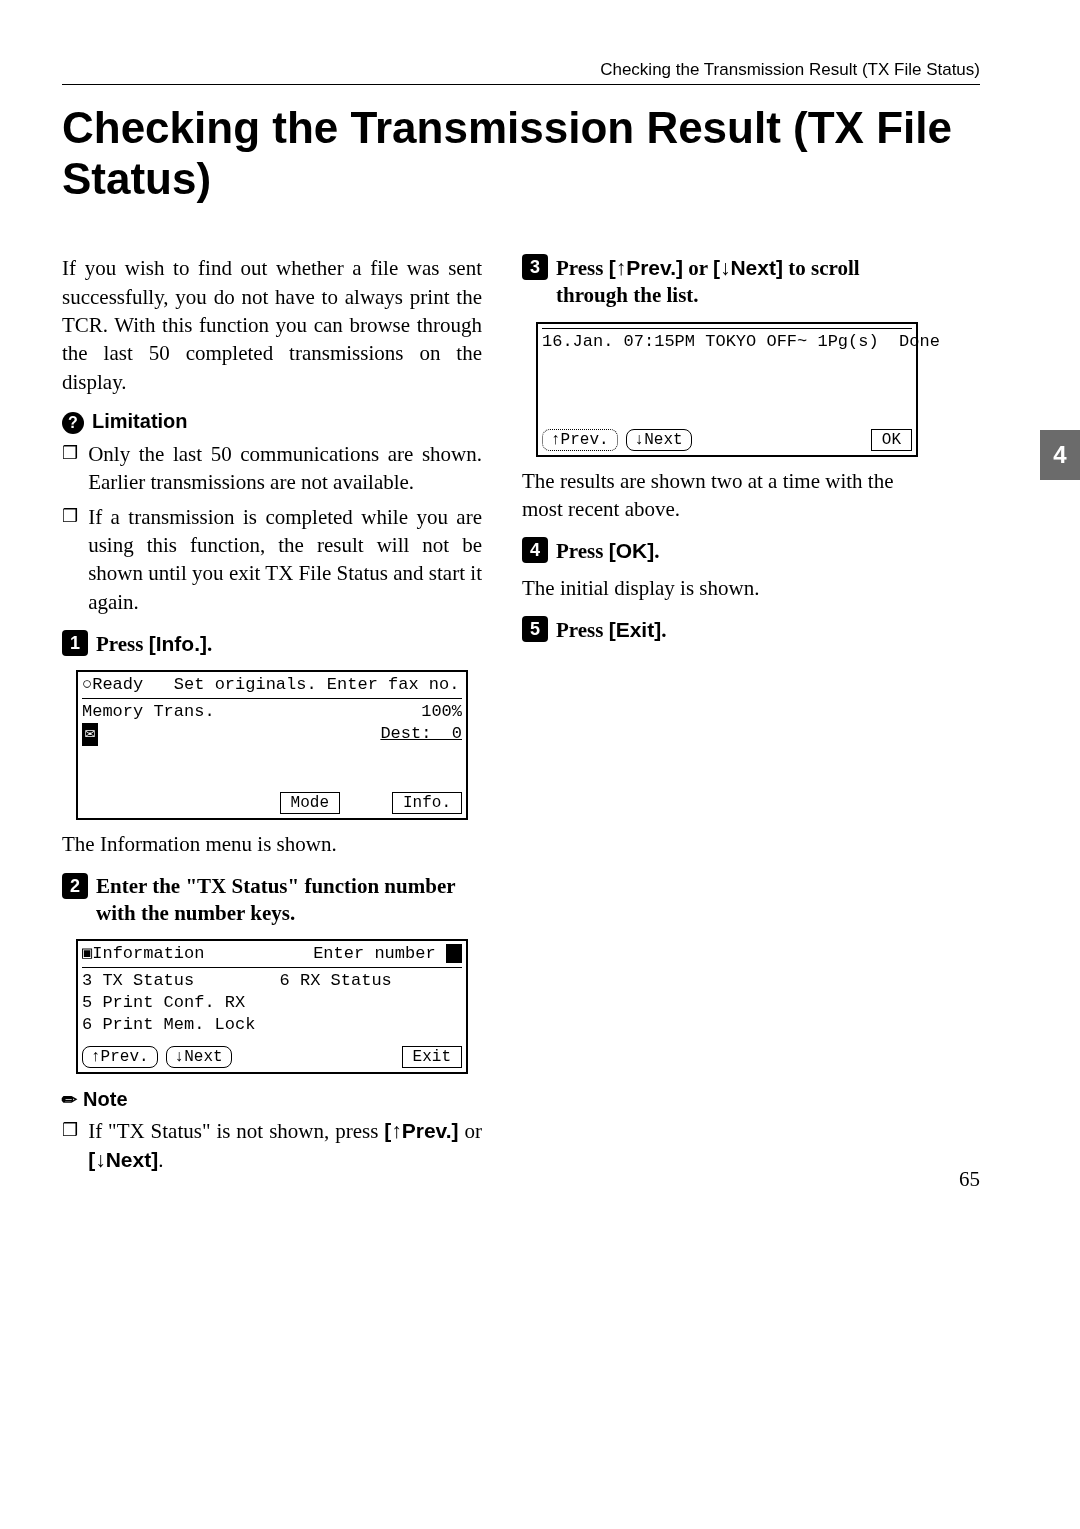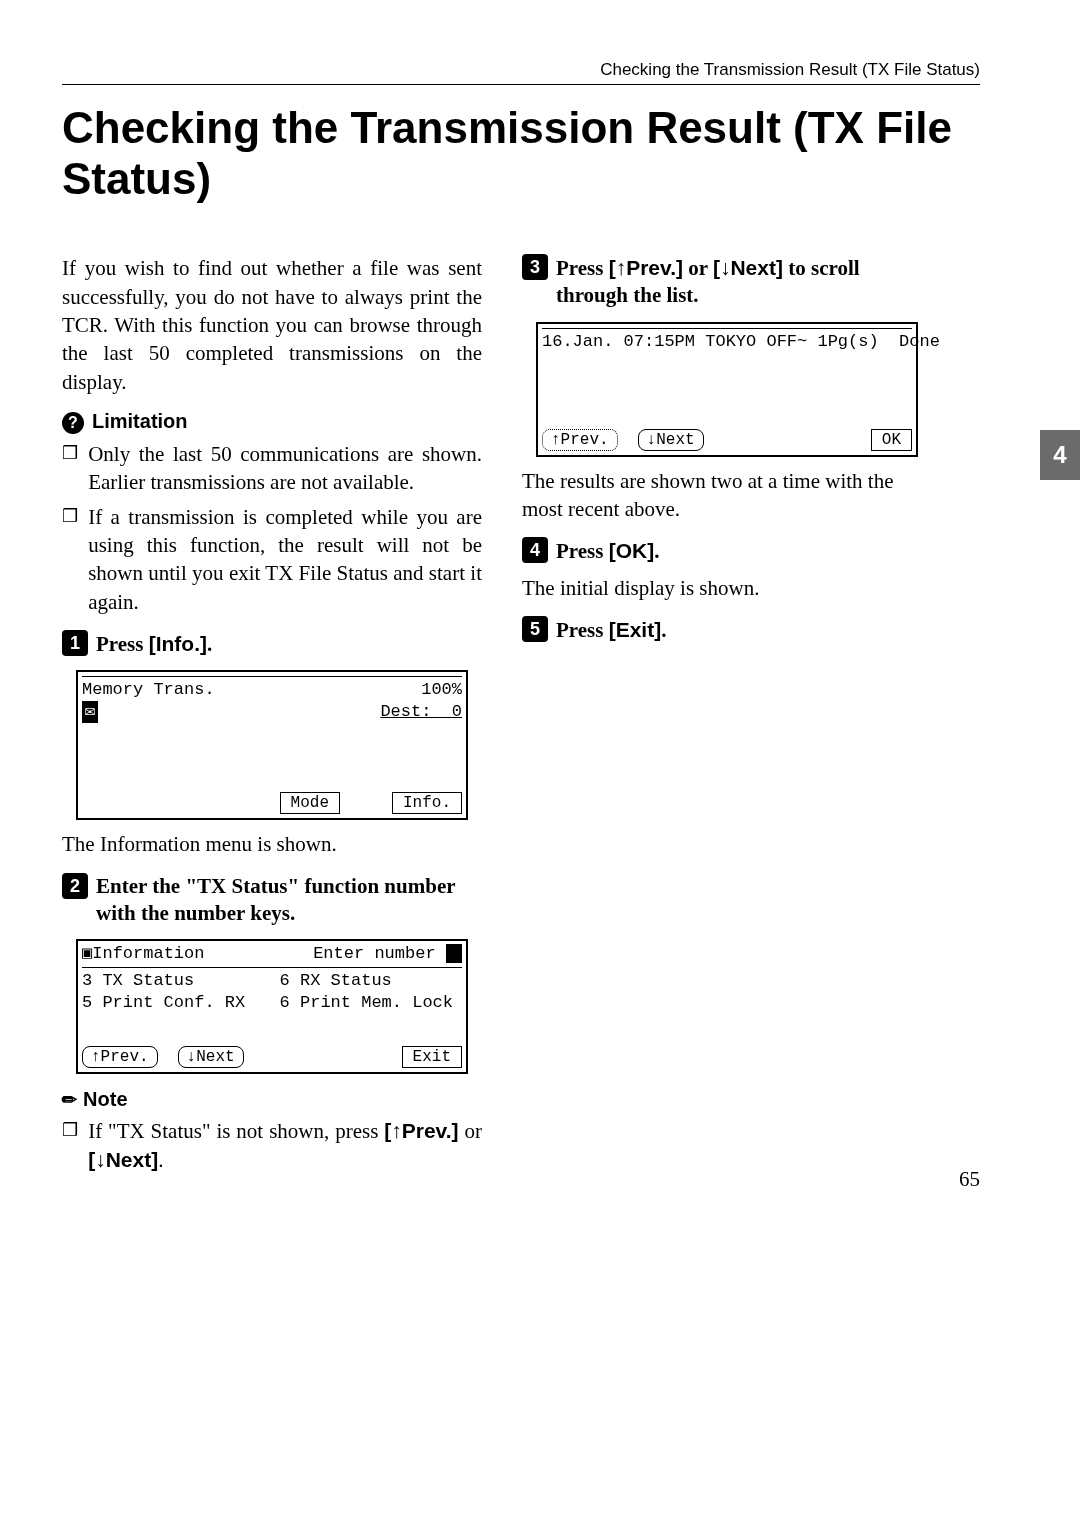--- a/index.html
+++ b/index.html
@@ -127,21 +127,21 @@
     border: 1.5px solid #000;
     padding: 0 8px;
     font-family: "Courier New", monospace;
     font-size: 16px;
     border-radius: 8px;
     line-height: 20px;
     background: #fff;
   }
   .lcd-btn.square { border-radius: 0; padding: 0 10px; margin-left: 44px; }
   .lcd-btn.dashed { border-style: dotted; }
-  .lcd-left-group { display:flex; gap:20px; }
+  .lcd-left-group { display:flex; gap:8px; }
   .lcd-right-group { display:flex; gap:8px; }
   .pencil-icon {
     display: inline-block;
     transform: rotate(-45deg);
     font-size: 18px;
     font-weight: bold;
   }
   .note-row {
     display:flex; align-items:center; gap:6px;
     font-family: Arial, Helvetica, sans-serif;
@@ -202,20 +202,21 @@
       </div>
 
       <div class="step">
         <span class="step-num">1</span>
         <span class="step-text">
           <span>Press </span><span class="btn">[Info.]</span><span>.</span>
         </span>
       </div>
 
       <div class="lcd" style="min-height:150px;">
+        <div class="row"><span>○Ready</span>   <span>Set originals. Enter fax no.</span></div>
         <div class="divider"></div>
         <div class="row" style="display:flex;justify-content:space-between;">
           <span>Memory Trans.</span>
           <span>100%</span>
         </div>
         <div class="row" style="display:flex;">
           <span class="inv">✉</span>
           <span style="flex:1;text-align:right;"><span class="u">Dest:  0</span></span>
         </div>
         <div class="lcd-btns">
@@ -237,21 +238,21 @@
       <div class="lcd">
         <div class="row" style="display:flex;justify-content:space-between;">
           <span>▣Information</span>
           <span><span>Enter number</span> <span class="inv">&nbsp;</span></span>
         </div>
         <div class="divider"></div>
         <div class="row" style="display:flex;">
           <span style="width:52%">3 TX Status</span>
           <span>6 RX Status</span>
         </div>
-        <div class="row" style="display:flex;">
+        <div class="row" style="display:flex;flex-direction:column;">
           <span style="width:52%">5 Print Conf. RX</span>
           <span>6 Print Mem. Lock</span>
         </div>
         <div class="lcd-btns">
           <div class="lcd-left-group">
             <span class="lcd-btn">↑Prev.</span>
             <span class="lcd-btn">↓Next</span>
           </div>
           <div class="lcd-right-group">
             <span class="lcd-btn square">Exit</span>

